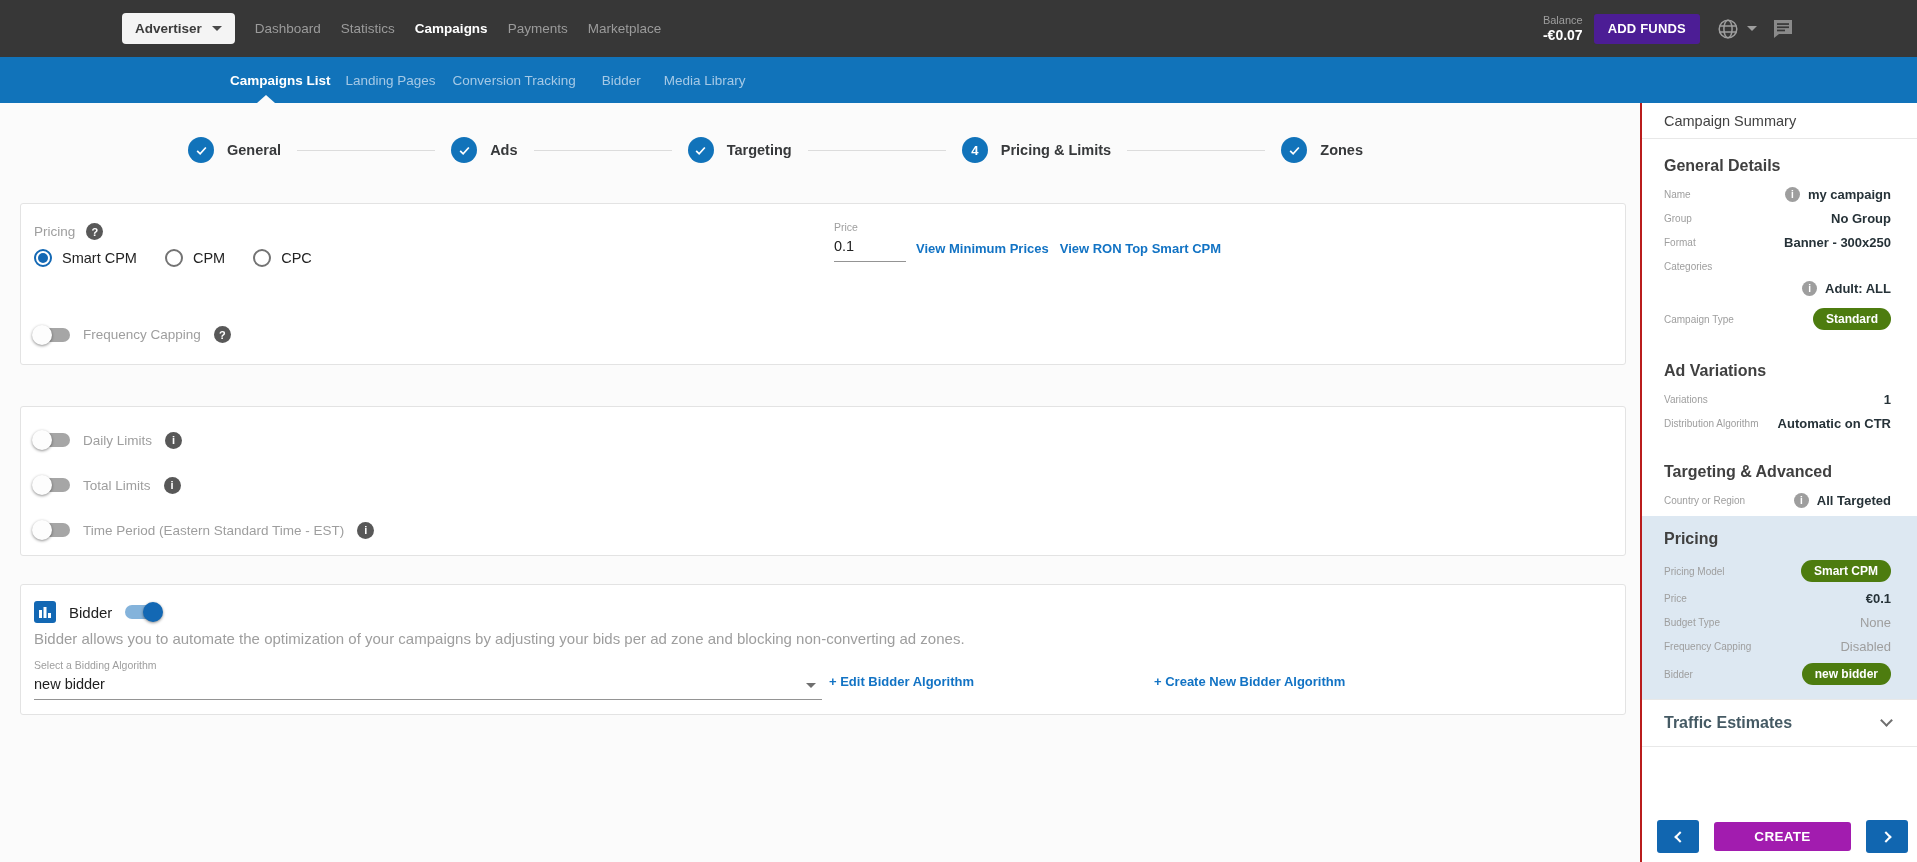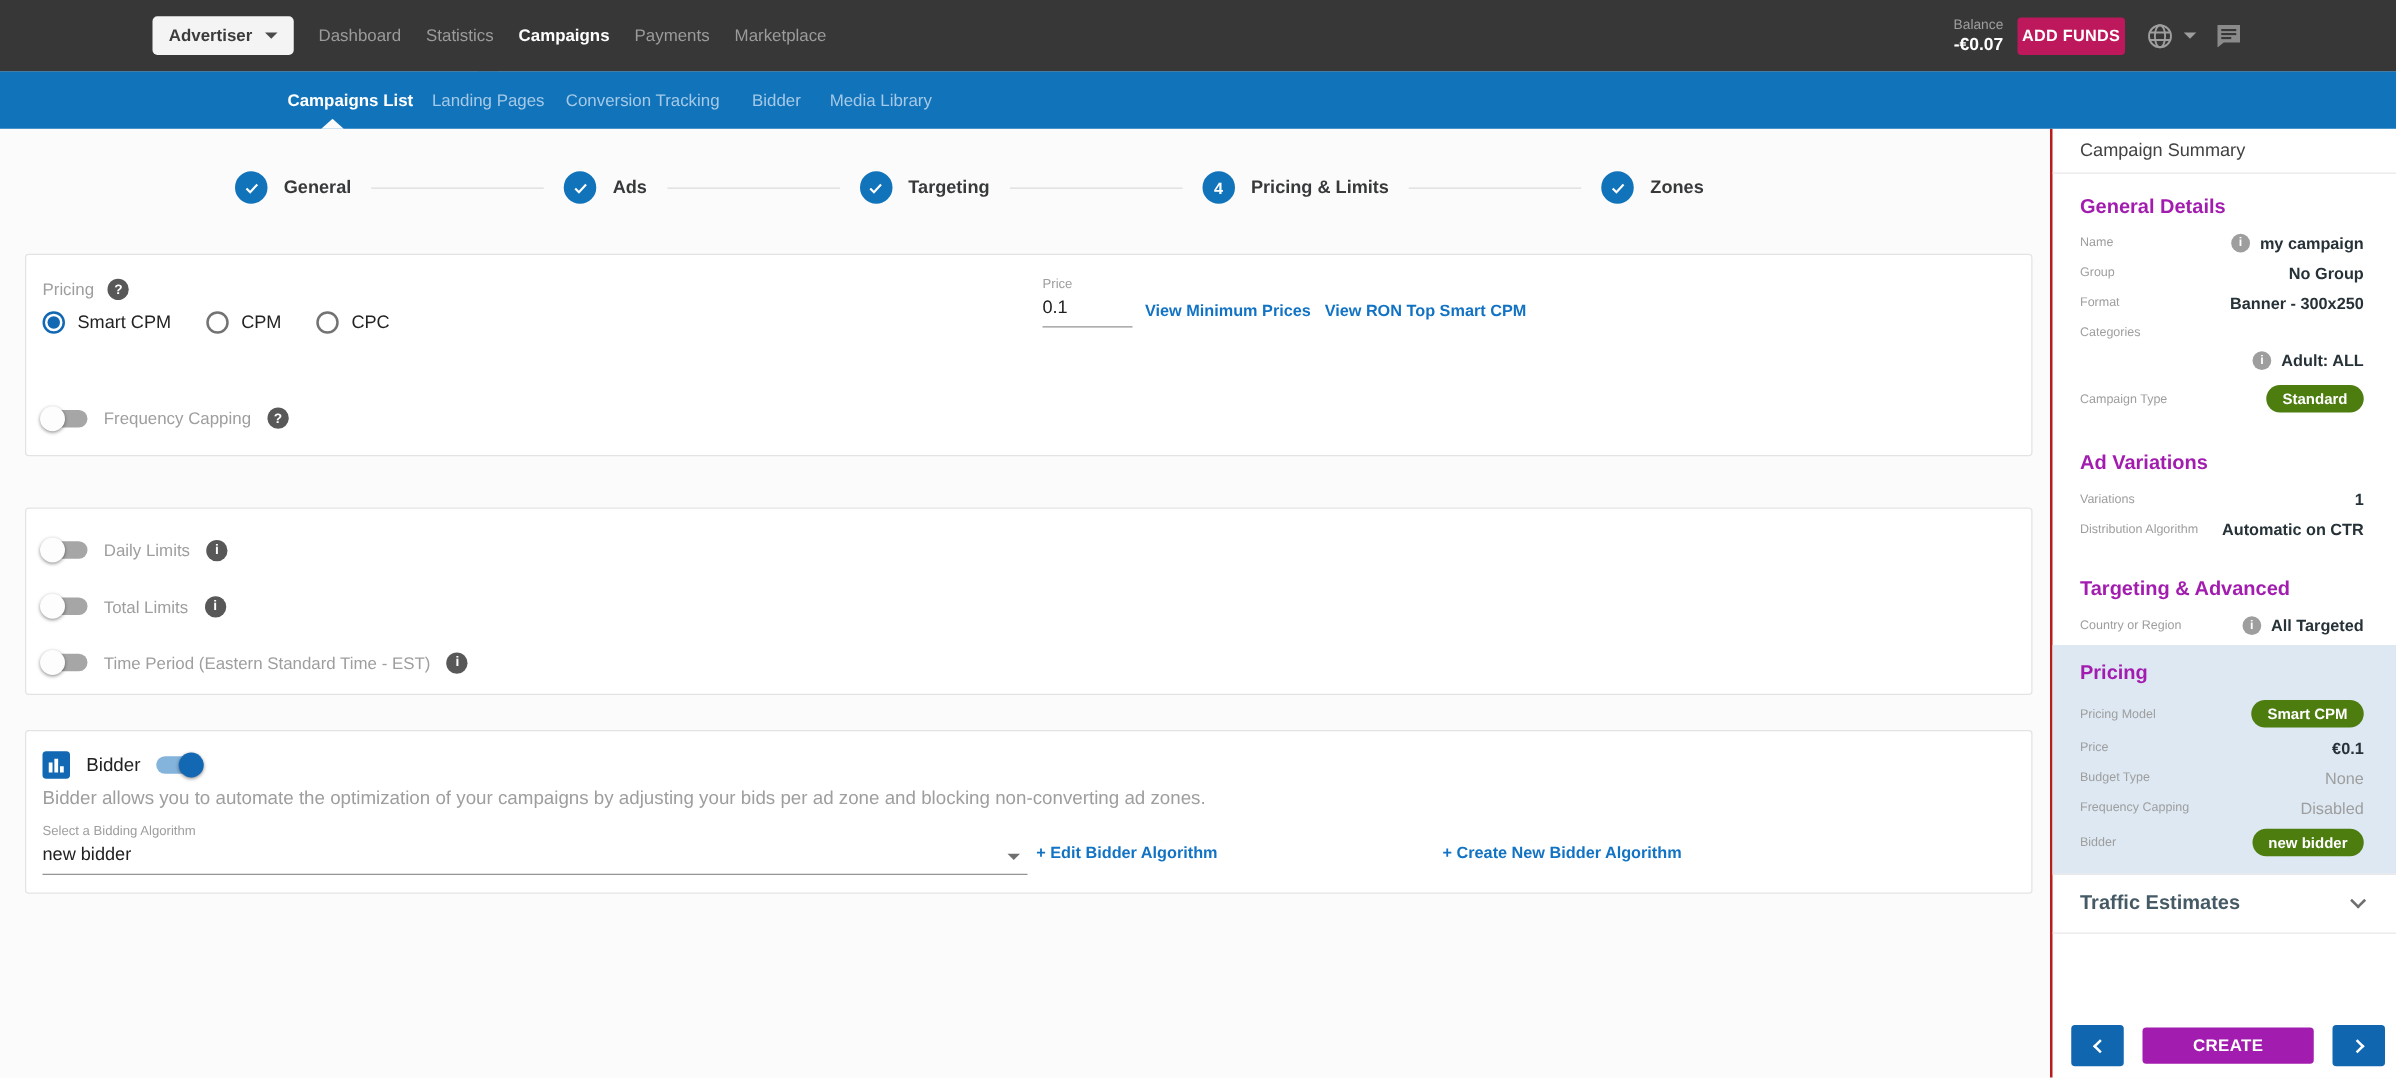--- a/index.html
+++ b/index.html
@@ -10,21 +10,21 @@
   .advertiser-btn { margin-left:122px; height:31px; background:#f4f4f4; border-radius:4px; display:flex; align-items:center; padding:0 13px; font-size:13.5px; color:#3c3c3c; font-weight:700; gap:10px; cursor:pointer; }
   .caret { width:0; height:0; border-left:5px solid transparent; border-right:5px solid transparent; border-top:5px solid #4a4a4a; display:inline-block; }
   .caret.gray { border-top-color:#9e9e9e; }
   .topnav { display:flex; margin-left:10px; }
   .topnav-item { padding:0 10px; font-size:13.5px; color:#9b9b9b; line-height:57px; cursor:pointer; text-decoration:none; }
   .topnav-item.active { color:#fff; font-weight:700; }
   .topbar-right { margin-left:auto; display:flex; align-items:center; padding-right:124px; }
   .balance { text-align:right; margin-right:11px; }
   .balance-label { font-size:11px; color:#9e9e9e; }
   .balance-value { font-size:14px; color:#fff; font-weight:700; margin-top:1px; }
-  .add-funds { height:30px; background:#be185d; color:#fff; font-weight:700; font-size:13px; border:none; border-radius:3px; padding:0 4px; cursor:pointer; letter-spacing:.2px; }
+  .add-funds { height:30px; background:#4c1d95; color:#fff; font-weight:700; font-size:13px; border:none; border-radius:3px; padding:0 14px; cursor:pointer; letter-spacing:.2px; }
   .globe { margin-left:17px; display:flex; cursor:pointer; }
   .tb-caret { margin-left:8px; cursor:pointer; }
   .chat { margin-left:16px; display:flex; cursor:pointer; }
 
   
   .subnav { position:absolute; top:57px; left:0; right:0; height:46px; background:#1173ba; display:flex; align-items:center; padding-left:230px; z-index:2; }
   .subnav::before { content:""; position:absolute; top:-7px; left:382px; border-left:8px solid transparent; border-right:8px solid transparent; border-bottom:7px solid #1173ba; }
   .subnav::after { content:""; position:absolute; bottom:0; left:257px; border-left:9px solid transparent; border-right:9px solid transparent; border-bottom:8px solid #fbfbfb; }
   .subnav-item { font-size:13.5px; color:#a5c9e6; cursor:pointer; text-decoration:none; }
   .subnav-item.active { color:#fff; font-weight:700; }
@@ -80,21 +80,21 @@
   .bidder-desc { position:absolute; top:45px; left:13px; font-size:15px; color:#9e9e9e; }
   .select-block { position:absolute; top:74px; left:13px; width:788px; }
   .select-value-row { position:relative; }
   .select-caret { position:absolute; right:6px; bottom:12px; width:0; height:0; border-left:5px solid transparent; border-right:5px solid transparent; border-top:5px solid #6f6f6f; }
   .bidder-link-edit { position:absolute; left:808px; top:89px; }
   .bidder-link-create { position:absolute; left:1133px; top:89px; }
 
   
   .sb-header { height:36px; line-height:37px; padding-left:22px; font-size:14.5px; color:#424242; font-weight:500; border-bottom:1px solid #e8e8e8; }
   .sb-section { padding:0 26px 0 22px; }
-  .sb-heading { font-size:16px; font-weight:700; color:#a21caf; }
+  .sb-heading { font-size:16px; font-weight:700; color:#404040; }
   .mt19 { margin-top:18px; } .mt32 { margin-top:32px; }
   .sb-row { display:flex; align-items:center; justify-content:space-between; margin-top:10px; min-height:15px; }
   .sb-row.tight { margin-top:9px; }
   .sb-row.push { margin-top:12px; }
   .sb-label { font-size:10px; color:#9e9e9e; white-space:nowrap; }
   .sb-value { font-size:13px; font-weight:700; color:#263238; text-align:right; display:flex; align-items:center; }
   .sb-value.muted { color:#9e9e9e; font-weight:400; }
   .sb-info { width:15px; height:15px; border-radius:50%; background:#9e9e9e; color:#fff; font-size:10px; font-weight:700; display:inline-flex; align-items:center; justify-content:center; margin-right:8px; flex:none; cursor:pointer; }
   .sb-row.right { justify-content:flex-end; margin-top:7px; }
   .pill { background:#4d7c0f; color:#fff; font-size:12px; font-weight:700; padding:4px 13px; border-radius:12px; white-space:nowrap; }

